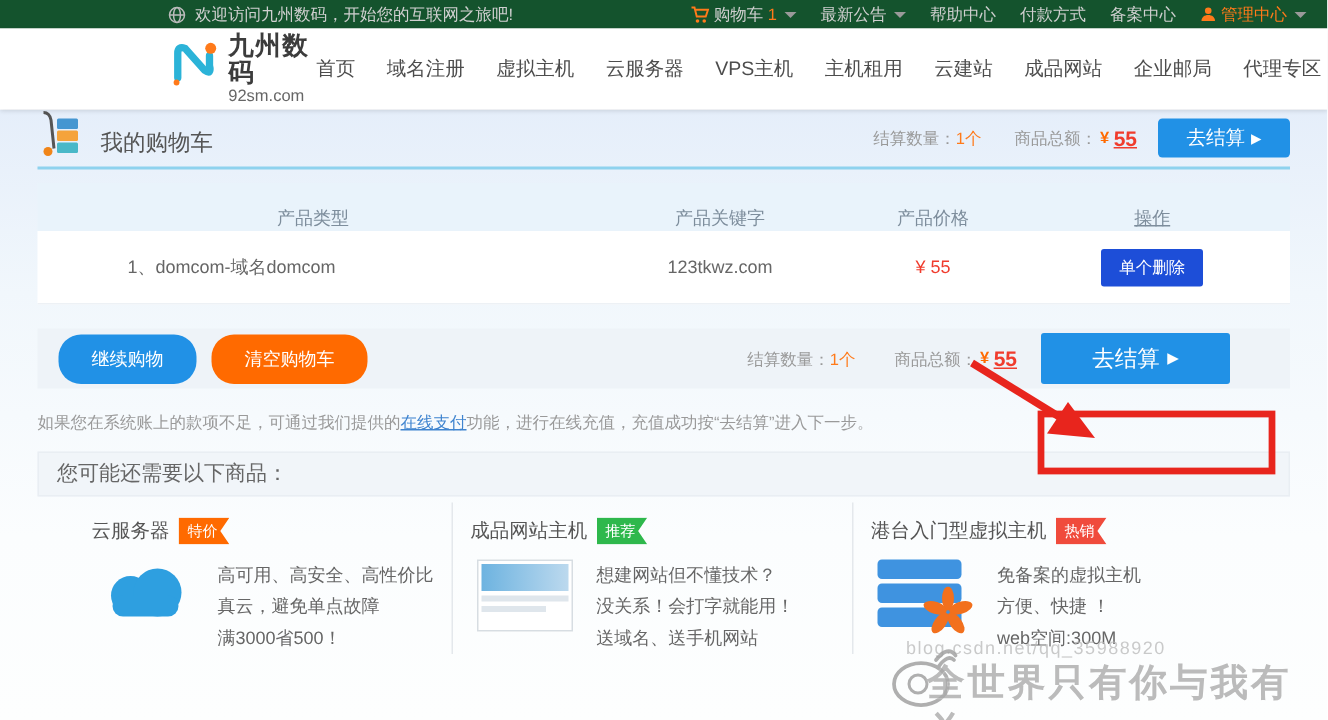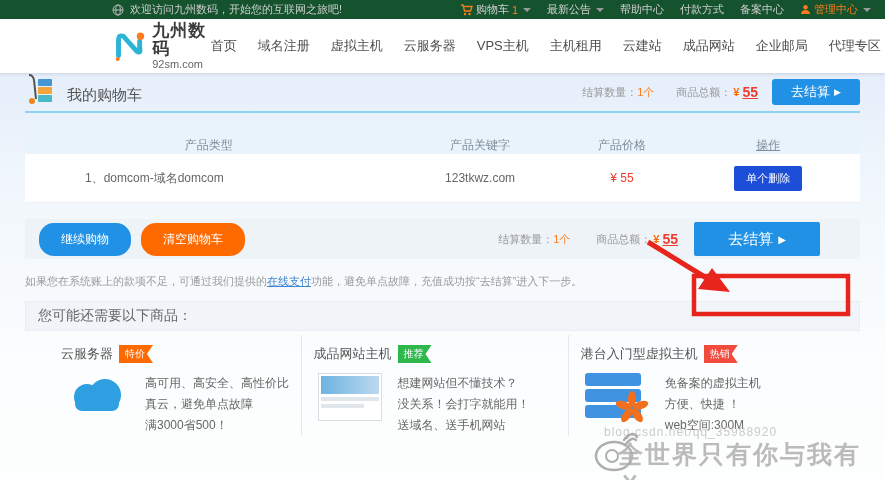--- a/index.html
+++ b/index.html
@@ -12,21 +12,21 @@
   .tb-left{display:flex;align-items:center;gap:6px;}
   .tb-right{display:flex;align-items:center;gap:16px;}
   .tb-item{display:flex;align-items:center;gap:3px;cursor:pointer;}
   .orange{color:#ff7a1a;}
   .caret{width:0;height:0;border-left:4px solid transparent;border-right:4px solid transparent;
          border-top:4px solid #9a9a9a;display:inline-block;margin-left:2px;}
 
   
   .header{height:54px;background:#fff;display:flex;align-items:center;
           box-shadow:0 1px 3px rgba(0,0,0,.12);position:relative;z-index:2;}
-  .logo{display:flex;align-items:center;gap:6px;margin-left:112px;}
+  .logo{display:flex;align-items:flex-start;gap:6px;margin-left:112px;}
   .logo-txt .t1{font-size:17px;font-weight:bold;color:#3c3c3c;letter-spacing:1px;line-height:18px;}
   .logo-txt .t2{font-size:11px;color:#666;line-height:12px;}
   .nav{display:flex;align-items:center;gap:21px;margin-left:auto;margin-right:58px;
        font-size:13px;color:#4d4d4d;}
   .nav span{cursor:pointer;white-space:nowrap;}
 
   
   .page{height:407px;background:linear-gradient(180deg,#e5eefa 0%,#f1f7fc 30%,#fbfdfe 70%,#fdfefe 100%);
         padding:0 25px;box-sizing:border-box;position:relative;}
 
@@ -236,21 +236,21 @@
         <span class="sum-cur">¥</span>
         <span class="sum-amt">55</span>
         <button class="btn-checkout-lg">
           <span>去结算</span>
           <span class="arr">▶</span>
         </button>
       </div>
     </div>
 
     <div class="notice">
-      <span>如果您在系统账上的款项不足，可通过我们提供的</span><a>在线支付</a><span>功能，避免单点故障，充值成功按“去结算”进入下一步。</span>
+      <span>如果您在系统账上的款项不足，可通过我们提供的</span><a>在线支付</a><span>功能，进行在线充值，充值成功按“去结算”进入下一步。</span>
     </div>
 
     <div class="rec-title">您可能还需要以下商品：</div>
     <div class="products">
 
       <div class="prod p0">
         <div class="prod-name">
           <span>云服务器</span>
           <span class="badge badge-0">特价</span>
         </div>

